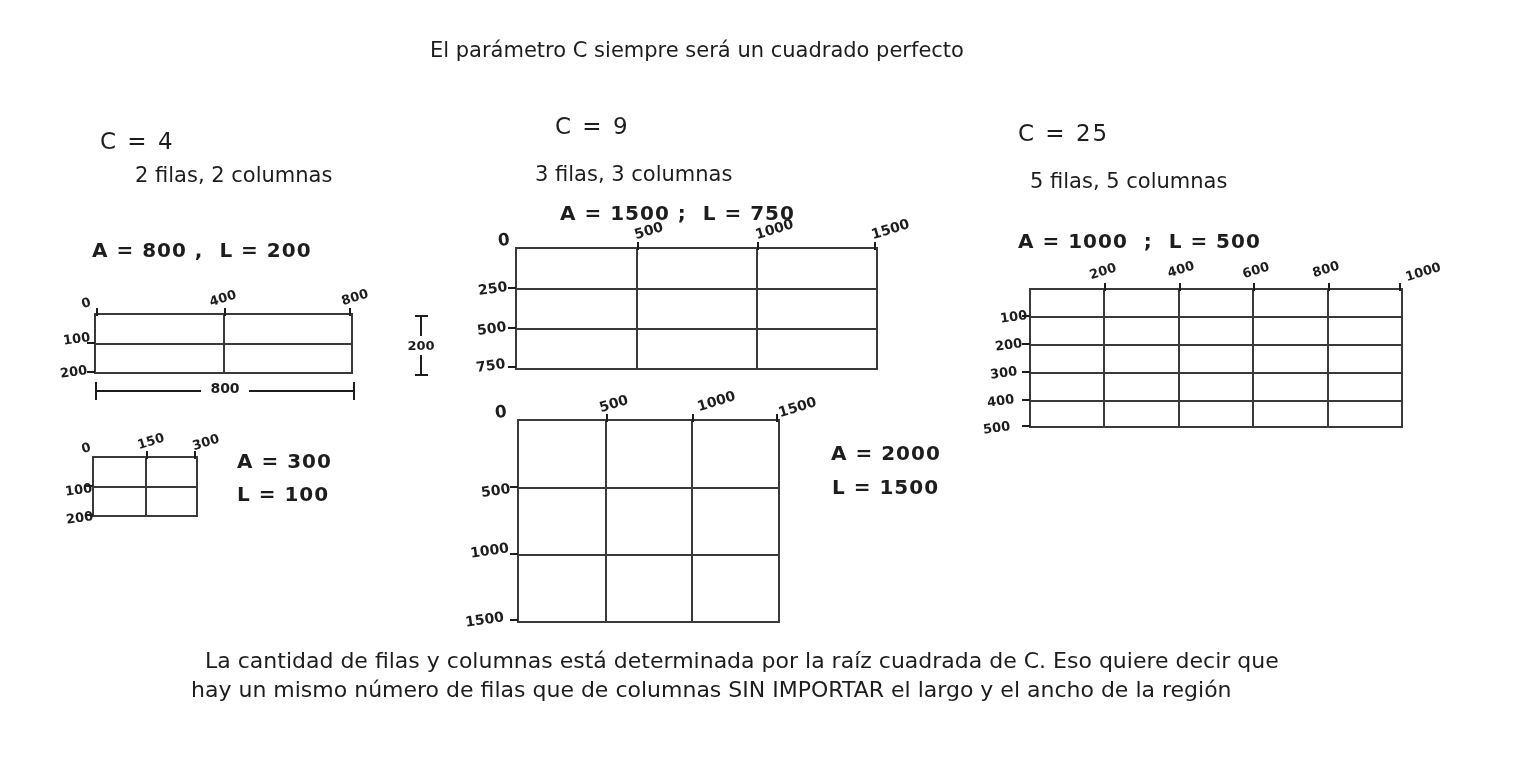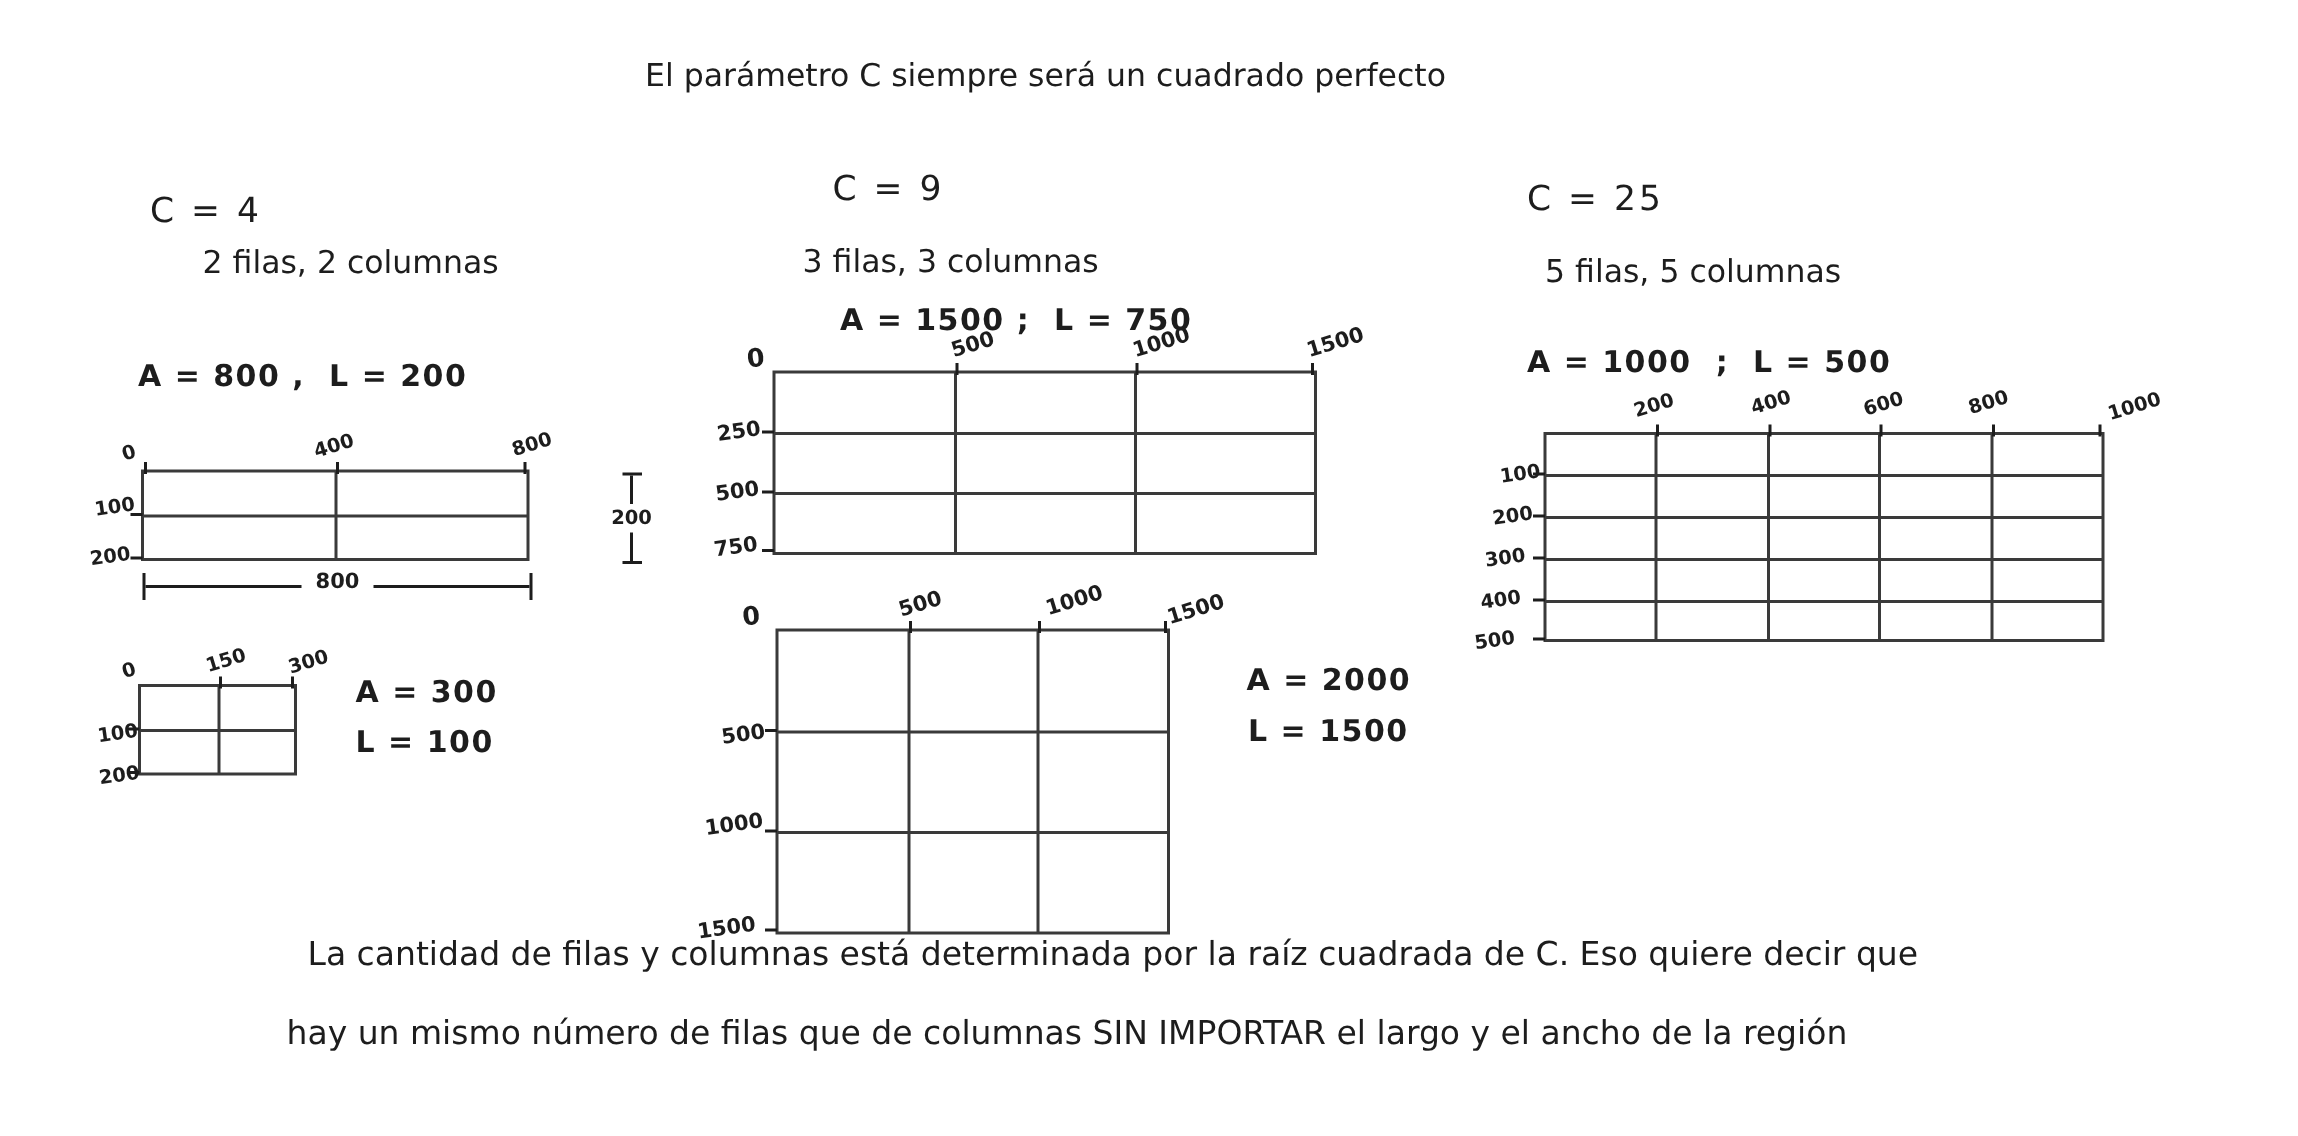--- a/index.html
+++ b/index.html
@@ -166,14 +166,14 @@
   <span class="xt" style="left:214px; top:-24px;">600</span>
   <span class="xt" style="left:284px; top:-25px;">800</span>
   <span class="xt" style="left:377px; top:-21px;">1000</span>
   <span class="yt" style="left:-31px; top:19px;">100</span>
   <span class="yt" style="left:-36px; top:47px;">200</span>
   <span class="yt" style="left:-41px; top:75px;">300</span>
   <span class="yt" style="left:-44px; top:103px;">400</span>
   <span class="yt" style="left:-48px; top:130px;">500</span>
 </div>
 
-<div class="abs footer-line" style="left:205px; top:624px;">La cantidad de filas y columnas está determinada por la raíz cuadrada de C. Eso quiere decir que</div>
+<div class="abs footer-line" style="left:205px; top:648px;">La cantidad de filas y columnas está determinada por la raíz cuadrada de C. Eso quiere decir que</div>
 <div class="abs footer-line" style="left:191px; top:677px;">hay un mismo número de filas que de columnas SIN IMPORTAR el largo y el ancho de la región</div>
 
 </body></html>

